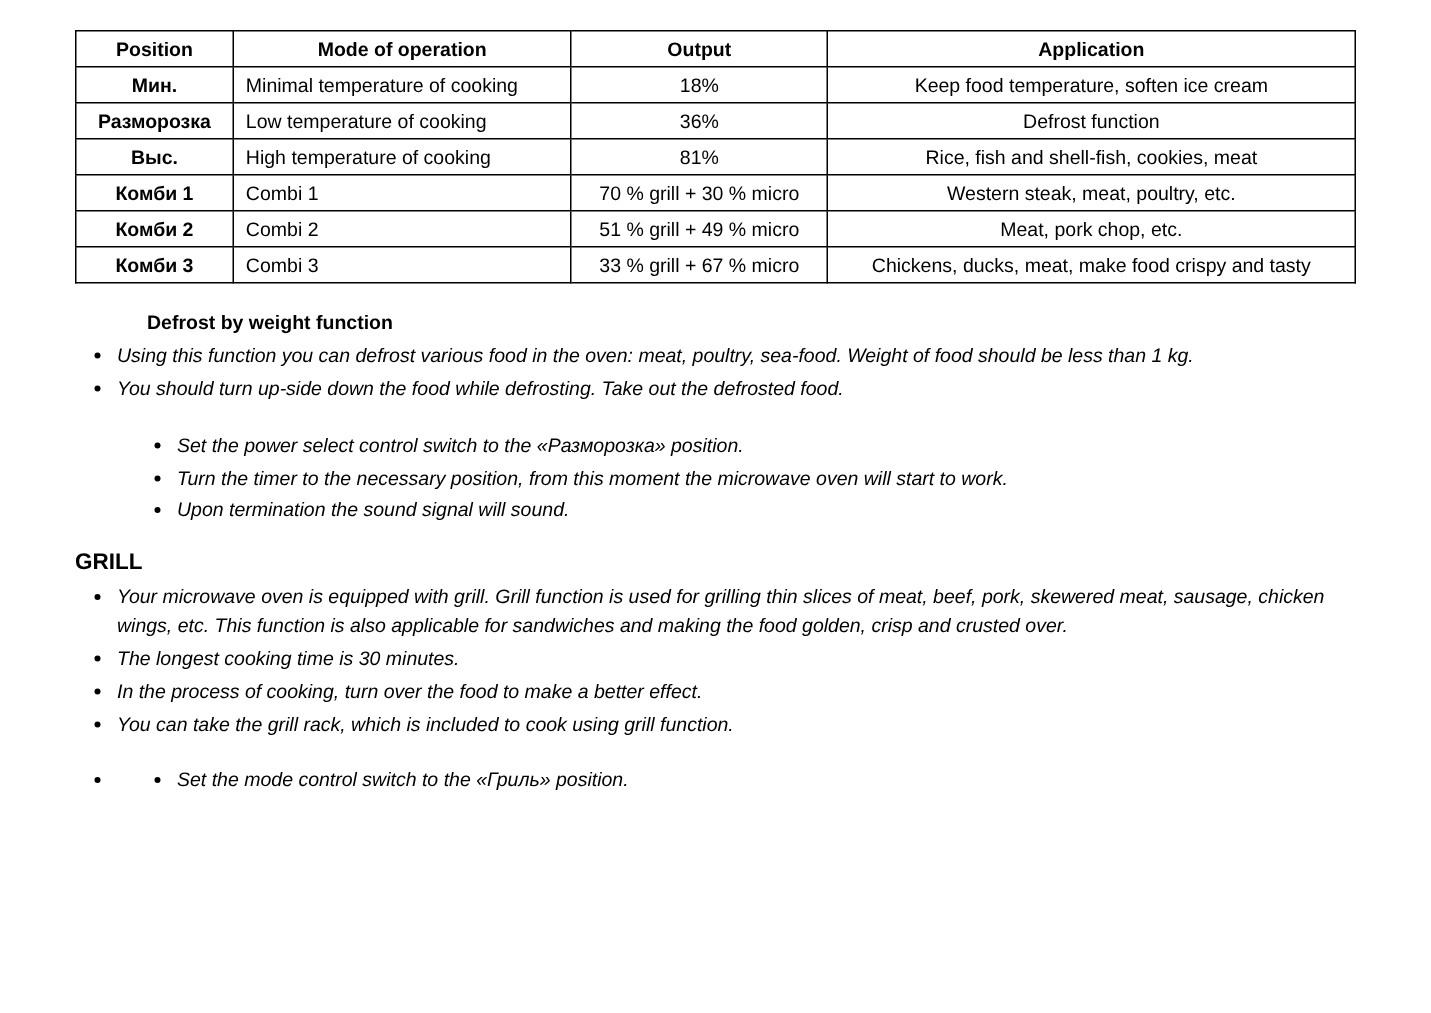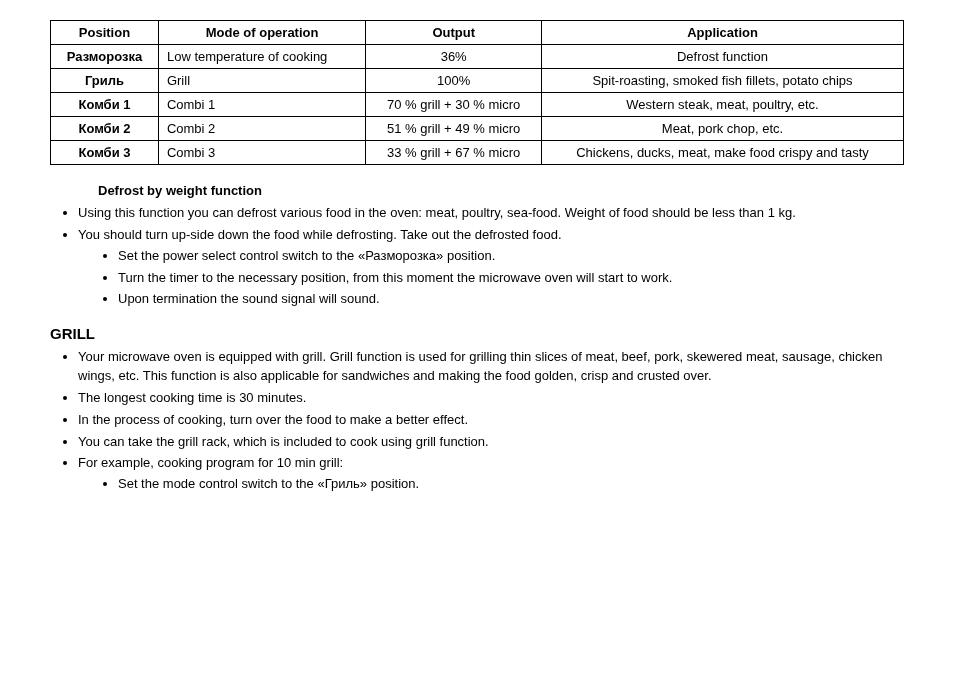--- a/index.html
+++ b/index.html
@@ -46,25 +46,26 @@
     .section-title-large {
       font-weight: bold;
       font-size: 15px;
       margin-bottom: 6px;
       margin-top: 16px;
     }
     ul.main-list {
       list-style: disc;
       padding-left: 28px;
       margin-bottom: 4px;
+      font-style: italic;
     }
     ul.sub-list {
       list-style: disc;
       padding-left: 40px;
-      margin-top: 2px;
+      margin-top: 19px;
       margin-bottom: 2px;
     }
     ul.main-list li, ul.sub-list li {
       margin-bottom: 3px;
       line-height: 1.45;
     }
   </style>
 </head>
 <body>
 
@@ -72,31 +73,37 @@
   <table>
     <thead>
       <tr>
         <th>Position</th>
         <th>Mode of operation</th>
         <th>Output</th>
         <th>Application</th>
       </tr>
     </thead>
     <tbody id="table-body">
+    <tr>
+          <td class="pos-col">Мин.</td>
+          <td class="mode-col">Minimal temperature of cooking</td>
+          <td>18%</td>
+          <td>Keep food temperature, soften ice cream</td>
+        </tr>
         <tr>
           <td class="pos-col">Разморозка</td>
           <td class="mode-col">Low temperature of cooking</td>
           <td>36%</td>
           <td>Defrost function</td>
         </tr>
         <tr>
-          <td class="pos-col">Гриль</td>
-          <td class="mode-col">Grill</td>
-          <td>100%</td>
-          <td>Spit-roasting, smoked fish fillets, potato chips</td>
+          <td class="pos-col">Выс.</td>
+          <td class="mode-col">High temperature of cooking</td>
+          <td>81%</td>
+          <td>Rice, fish and shell-fish, cookies, meat</td>
         </tr>
         <tr>
           <td class="pos-col">Комби 1</td>
           <td class="mode-col">Combi 1</td>
           <td>70 % grill + 30 % micro</td>
           <td>Western steak, meat, poultry, etc.</td>
         </tr>
         <tr>
           <td class="pos-col">Комби 2</td>
           <td class="mode-col">Combi 2</td>
@@ -126,19 +133,18 @@
   </li>
 </ul>
 
 <div class="section-title-large">GRILL</div>
 <ul class="main-list">
   <li>Your microwave oven is equipped with grill. Grill function is used for grilling thin slices of meat, beef, pork, skewered meat, sausage, chicken wings, etc. This function is also applicable for sandwiches and making the food golden, crisp and crusted over.</li>
   <li>The longest cooking time is 30 minutes.</li>
   <li>In the process of cooking, turn over the food to make a better effect.</li>
   <li>You can take the grill rack, which is included to cook using grill function.</li>
   <li>
-    <span>For example, cooking program for 10 min grill:</span>
     <ul class="sub-list">
       <li>Set the mode control switch to the «Гриль» position.</li>
 
     </ul>
   </li>
 </ul>
 
 </body></html>

